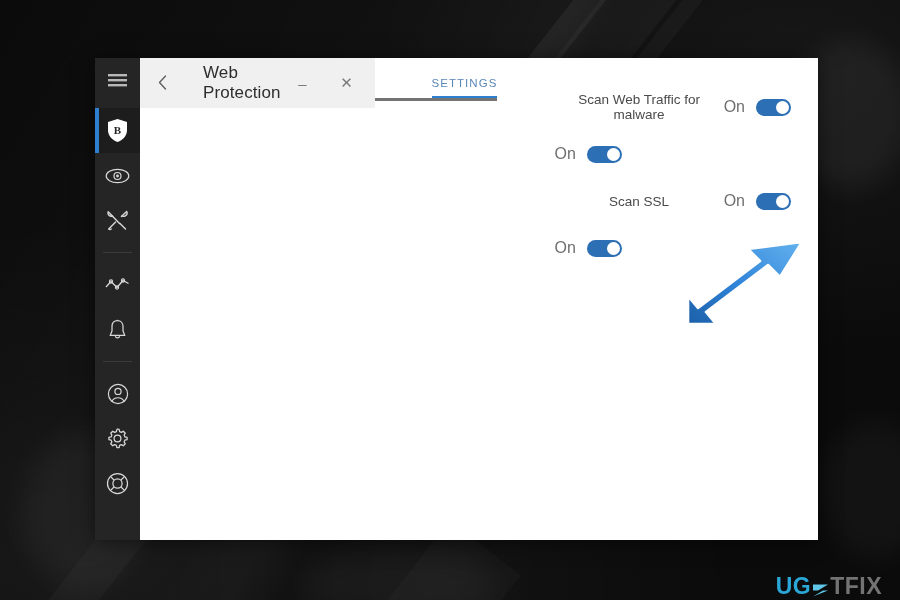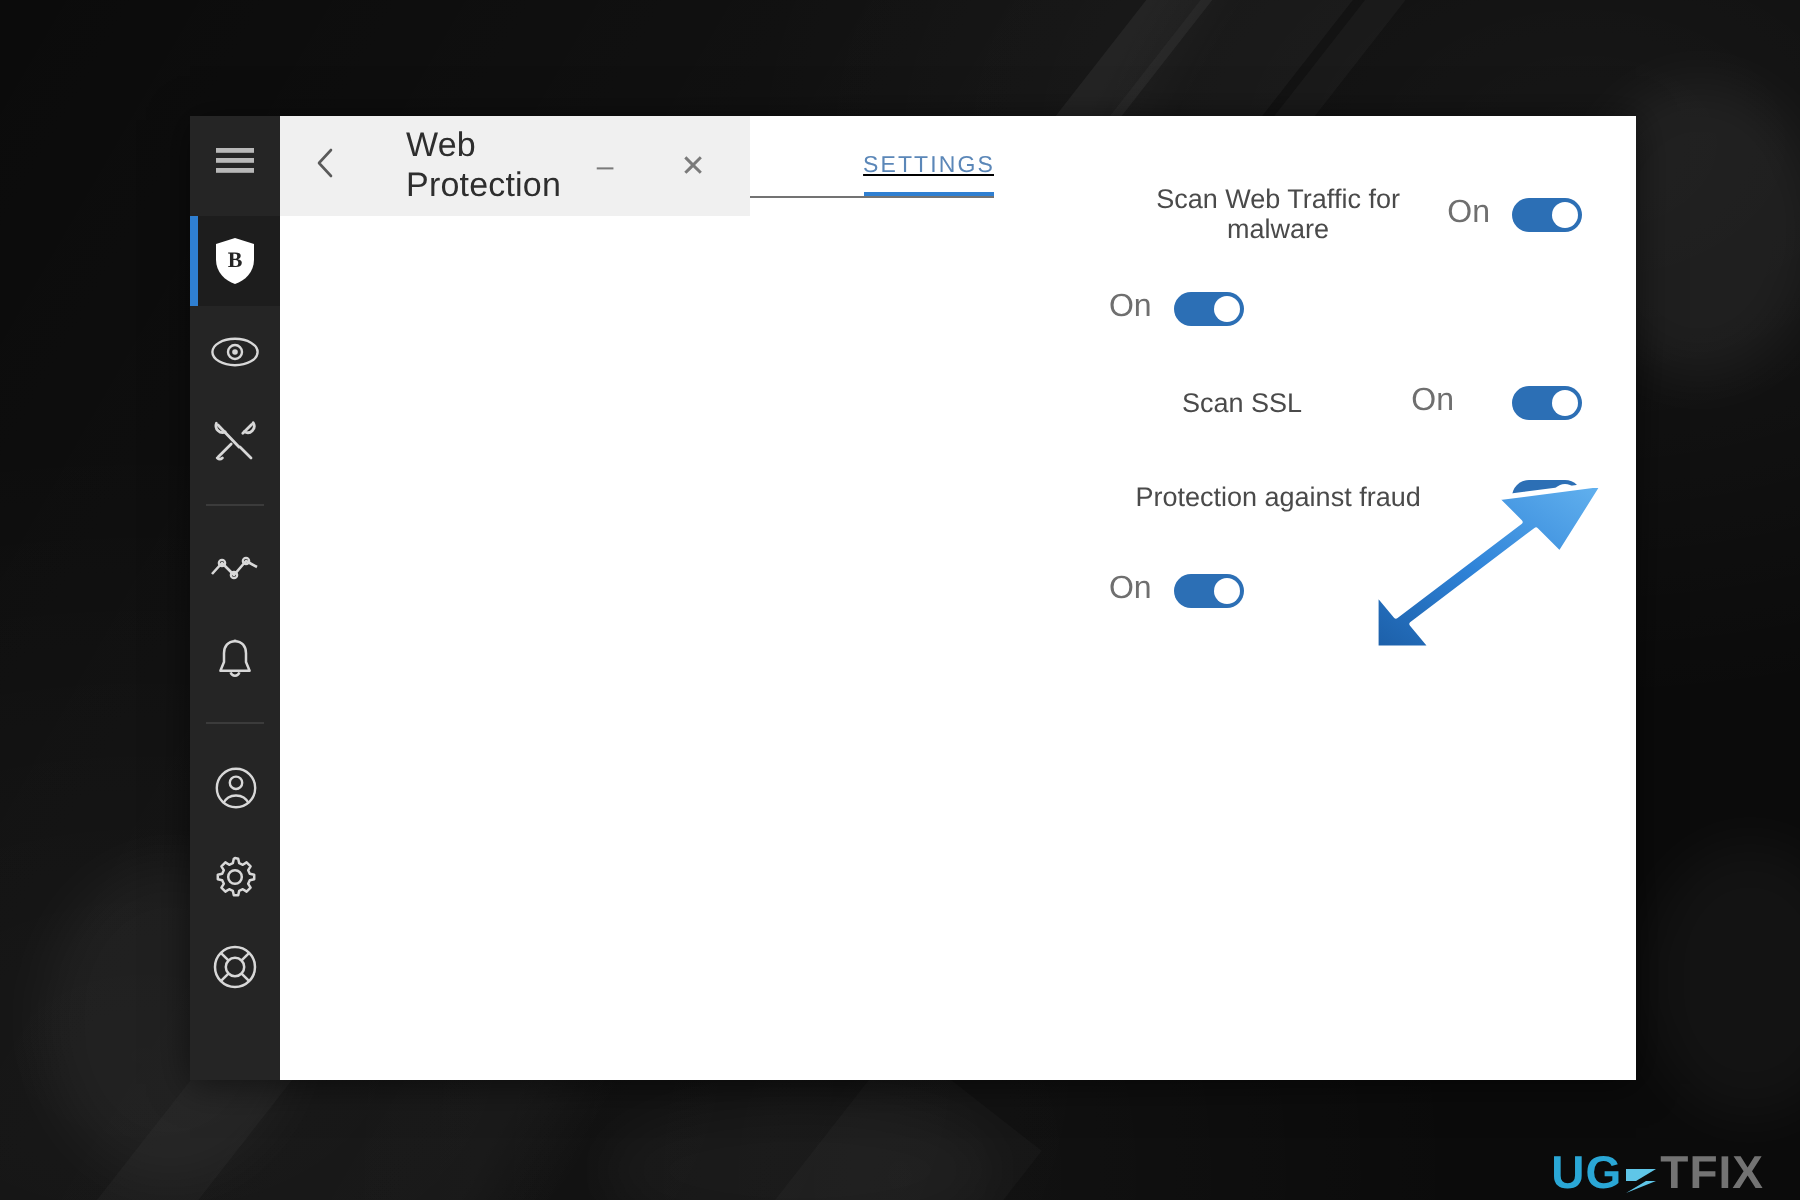--- a/index.html
+++ b/index.html
@@ -75,21 +75,21 @@
   }
   .winctl{
     width:44px;height:50px;display:flex;align-items:center;justify-content:center;
     color:#7a7a7a;font-size:14px;
   }
   .winctl.min{font-size:15px;}
   .winctl.close{font-size:15px;margin-right:6px;}
 
   .tabbar{
     height:40px;flex:0 0 40px;background:#fff;display:flex;align-items:flex-end;
-    padding-left:57px;border-bottom:1px solid #737373;text-decoration:underline;
+    padding-left:57px;border-bottom:3px solid #737373;
   }
   .tab{
     font-size:11.5px;letter-spacing:1.05px;color:#5b87b8;
     padding-bottom:7px;border-bottom:2.5px solid #2f7fd1;
   }
 
   .content{flex:1;padding:34px 0 0 0;background:#fff;position:relative;}
 
   .row{
     display:flex;align-items:center;height:30px;padding:0 27px 0 57px;
@@ -280,35 +280,28 @@
           </div>
       </div>
 
       <div class="row" style="margin-bottom:17px;">
         <div class="row-state">On</div>
         <div class="toggle">
             <div class="knob"></div>
           </div>
       </div>
 
-      <div class="row" style="margin-bottom:17px;gap:18px;">
+      <div class="row" style="margin-bottom:17px;">
         <div class="row-label">Scan SSL</div>
         <div class="row-state">On</div>
         <div class="toggle">
             <div class="knob"></div>
           </div>
       </div>
 
-      <div class="row" style="margin-bottom:17px;">
-        <div class="row-label">Protection against fraud</div>
-        <div class="row-state" style="visibility:hidden;">On</div>
-        <div class="toggle">
-            <div class="knob"></div>
-          </div>
-      </div>
 
       <div class="row">
         <div class="row-state">On</div>
         <div class="toggle">
             <div class="knob"></div>
           </div>
       </div>
 
     </div>
   </div>

